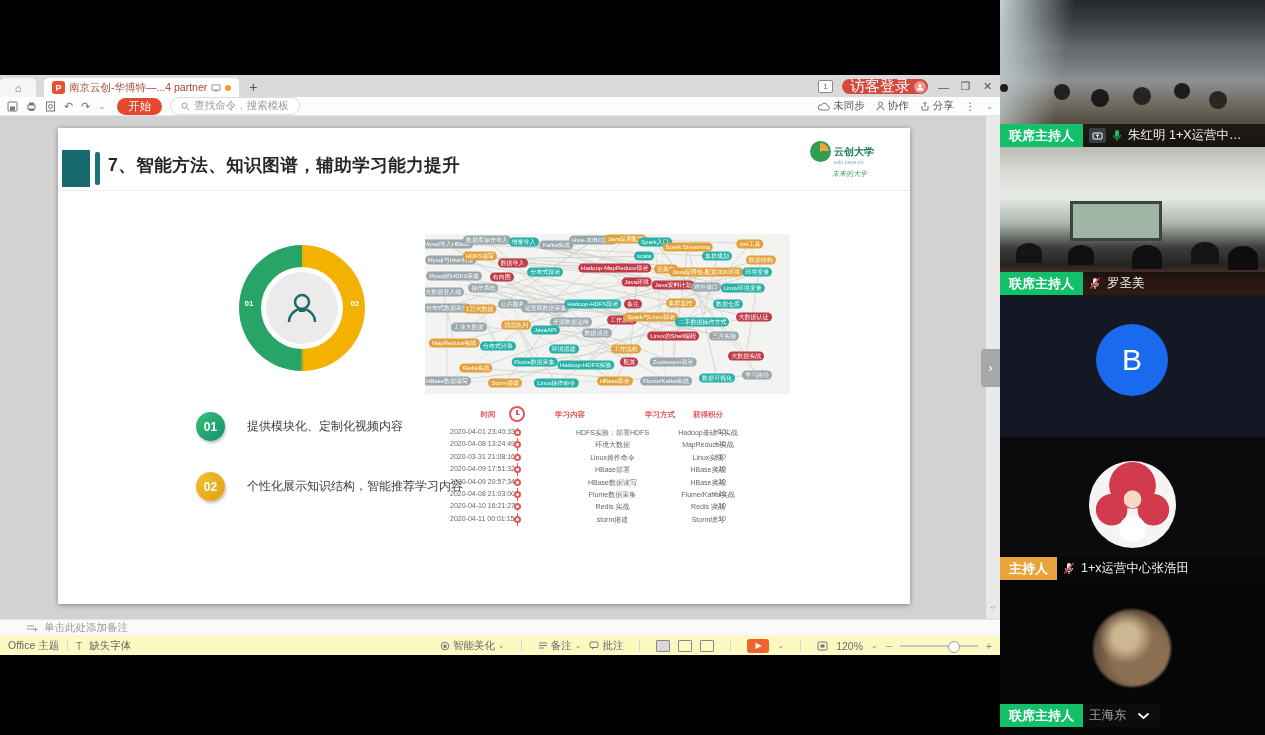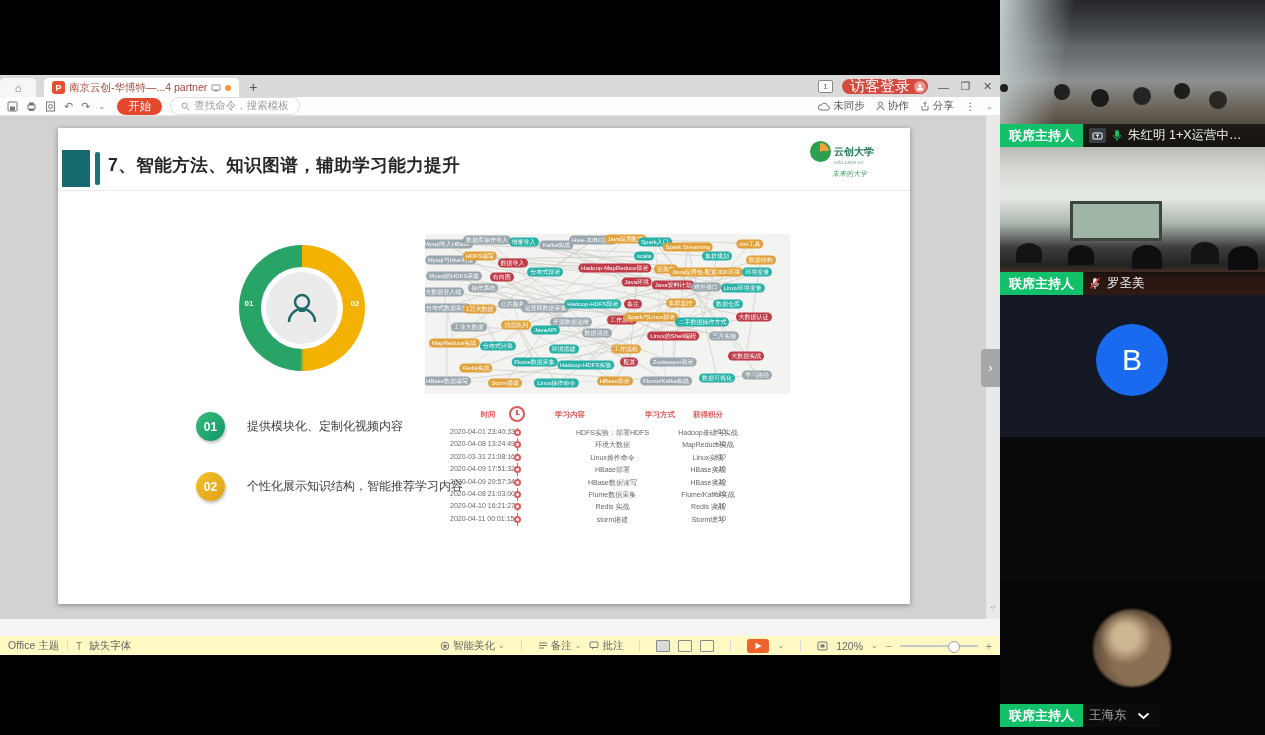--- a/index.html
+++ b/index.html
@@ -488,20 +488,29 @@
               <div class="tl-dot" style="top: 109.8px;"></div>
             </div>
           </div>
       </div>
       <div class="rail">
           <span>⁘</span>
         </div>
       <div class="collapse">›</div>
     </div>
 
+    <div class="notesbar">
+      <svg width="12" height="10">
+          <line x1="1" y1="3" x2="8" y2="3" stroke="#999"></line>
+          <line x1="1" y1="6" x2="8" y2="6" stroke="#999"></line>
+          <line x1="9.5" y1="4.5" x2="9.5" y2="8.5" stroke="#999"></line>
+          <line x1="7.5" y1="6.5" x2="11.5" y2="6.5" stroke="#999"></line>
+        </svg>
+      <span>单击此处添加备注</span>
+    </div>
 
     <div class="statusbar">
       <span class="sb-item">Office 主题</span>
       <span class="sb-sep"></span>
       <span class="sb-item">
         <svg width="10" height="10">
             <text x="0" y="9" font-size="10" fill="#777">T</text>
           </svg>
         <span>缺失字体</span>
       </span>
@@ -588,20 +597,33 @@
             <line x1="1.5" y1="11.5" x2="10.5" y2="1" stroke="#e03a3a" stroke-width="1.6"></line>
           </svg>
         <span>罗圣美</span>
       </div>
     </div>
 
     <div class="tile vid3">
       <div class="avatar-b">B</div>
     </div>
 
+    <div class="tile vid4">
+      <div class="avatar-anime"></div>
+      <div class="namebar">
+        <span class="badge o">主持人</span>
+        <svg width="12" height="13">
+            <rect x="4" y="1" width="4" height="7" rx="2" fill="#e8e8e8"></rect>
+            <path d="M2.5 6 a3.5 3.5 0 0 0 7 0" fill="none" stroke="#e8e8e8"></path>
+            <line x1="6" y1="9.5" x2="6" y2="12" stroke="#e8e8e8"></line>
+            <line x1="1.5" y1="11.5" x2="10.5" y2="1" stroke="#e03a3a" stroke-width="1.6"></line>
+          </svg>
+        <span>1+x运营中心张浩田</span>
+      </div>
+    </div>
 
     <div class="tile vid5">
       <div class="avatar-photo"></div>
       <div class="namebar">
         <span class="badge g">联席主持人</span>
         <span class="name-dim">王海东</span>
         <svg class="chev" width="13" height="8">
             <path d="M1.5 1.5 L6.5 6 L11.5 1.5" fill="none" stroke="#fff" stroke-width="1.8"></path>
           </svg>
       </div>

